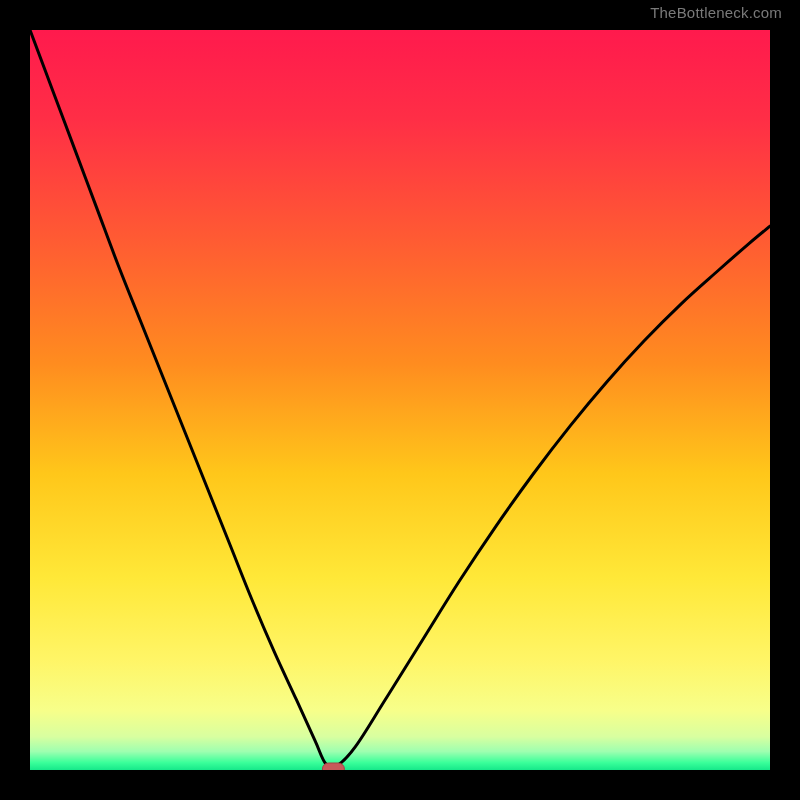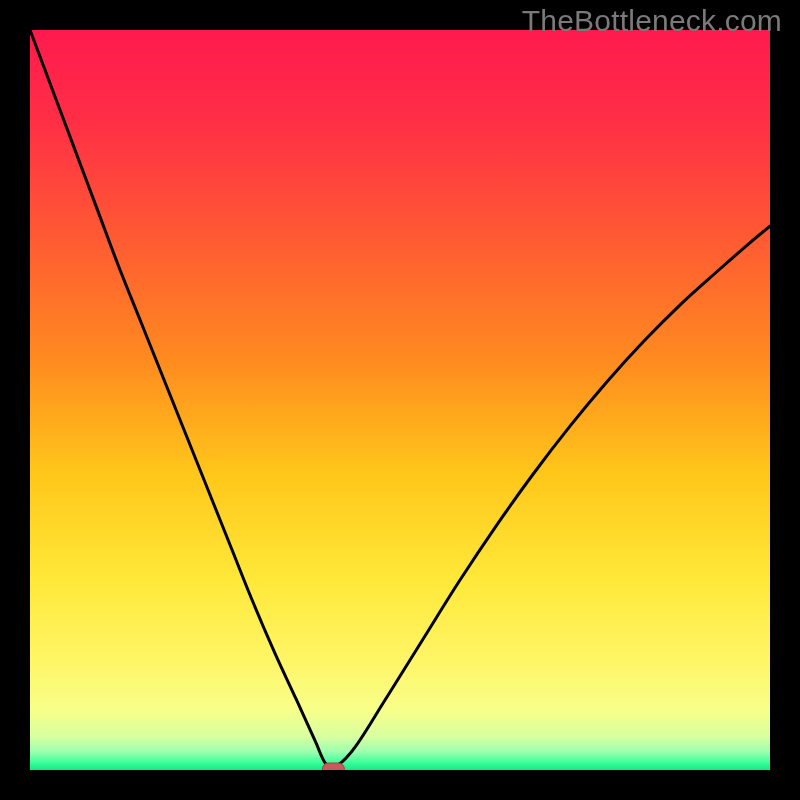--- a/index.html
+++ b/index.html
@@ -17,21 +17,21 @@
     left: 0;
     width: 800px;
     height: 800px;
     background: #000;
   }
   .watermark {
     position: absolute;
     top: 4px;
     right: 18px;
     color: #7a7a7a;
-    font-size: 30px;
+    font-size: 15px;
     font-weight: 400;
     letter-spacing: 0.2px;
     user-select: none;
     margin-left: 36px;
   }
   svg {
     position: absolute;
     top: 0;
     left: 0;
   }

